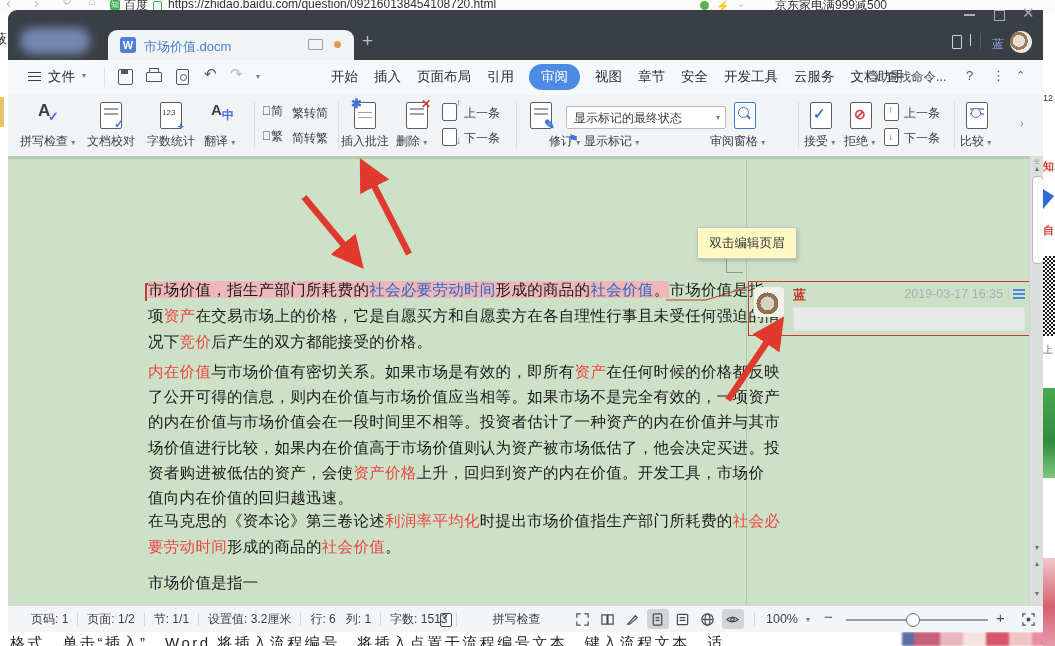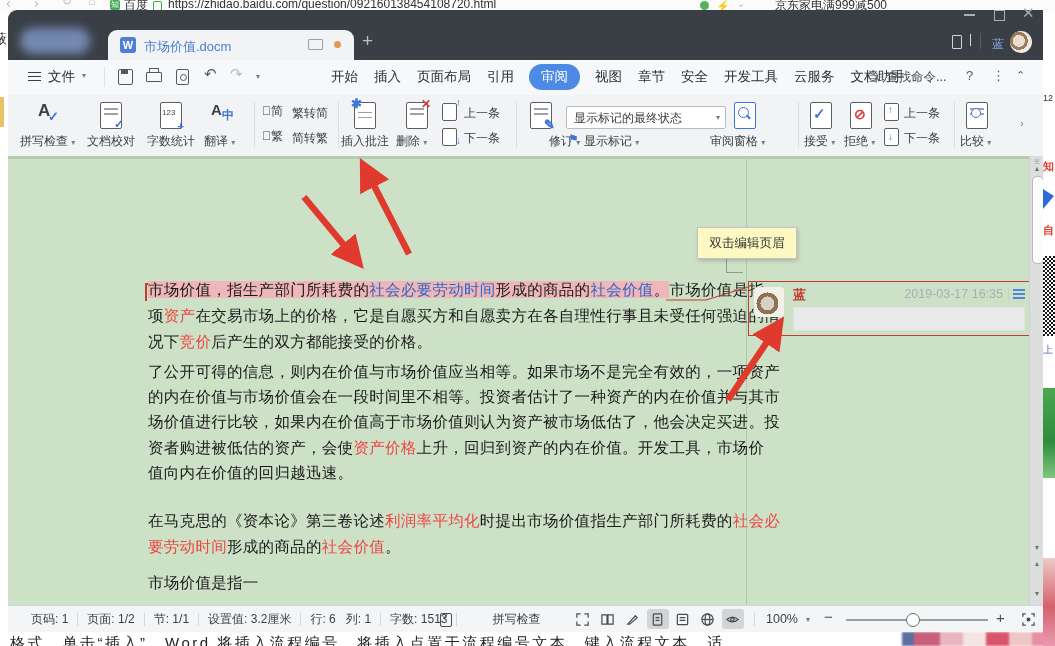--- a/index.html
+++ b/index.html
@@ -242,20 +242,21 @@
 
 <div class="abs" style="left:145px;top:283px;width:2px;height:18px;background:#c23b35"></div>
 <div class="abs" style="left:145px;top:283px;width:6px;height:2px;background:#c23b35"></div>
 
 <div class="abs" style="left:148px;top:280px">
       <div class="doc-line"><span class="run-hl">市场价值，指生产部门所耗费的</span><span class="run-hllink">社会必要劳动时间</span><span class="run-hl">形成的商品的</span><span class="run-hllink">社会价值</span><span class="run-hl">。</span><span class="run-plain">市场价值是指一</span></div>
       <div class="doc-line"><span class="run-plain">项</span><span class="run-link">资产</span><span class="run-plain">在交易市场上的价格，它是自愿买方和自愿卖方在各自理性行事且未受任何强迫的情</span></div>
       <div class="doc-line"><span class="run-plain">况下</span><span class="run-link">竞价</span><span class="run-plain">后产生的双方都能接受的价格。</span></div>
     </div>
 <div class="abs p2" style="left:148px;top:362px">
+      <div class="doc-line"><span class="run-link">内在价值</span><span class="run-plain">与市场价值有密切关系。如果市场是有效的，即所有</span><span class="run-link">资产</span><span class="run-plain">在任何时候的价格都反映</span></div>
       <div class="doc-line"><span class="run-plain">了公开可得的信息，则内在价值与市场价值应当相等。如果市场不是完全有效的，一项资产</span></div>
       <div class="doc-line"><span class="run-plain">的内在价值与市场价值会在一段时间里不相等。投资者估计了一种资产的内在价值并与其市</span></div>
       <div class="doc-line"><span class="run-plain">场价值进行比较，如果内在价值高于市场价值则认为资产被市场低估了，他会决定买进。投</span></div>
       <div class="doc-line"><span class="run-plain">资者购进被低估的资产，会使</span><span class="run-link">资产价格</span><span class="run-plain">上升，回归到资产的内在价值。开发工具，市场价</span></div>
       <div class="doc-line"><span class="run-plain">值向内在价值的回归越迅速。</span></div>
     </div>
 <div class="abs" style="left:148px;top:511px">
       <div class="doc-line"><span class="run-plain">在马克思的《资本论》第三卷论述</span><span class="run-link">利润率平均化</span><span class="run-plain">时提出市场价值指生产部门所耗费的</span><span class="run-link">社会必</span></div>
       <div class="doc-line"><span class="run-link">要劳动时间</span><span class="run-plain">形成的商品的</span><span class="run-link">社会价值</span><span class="run-plain">。</span></div>
     </div>

